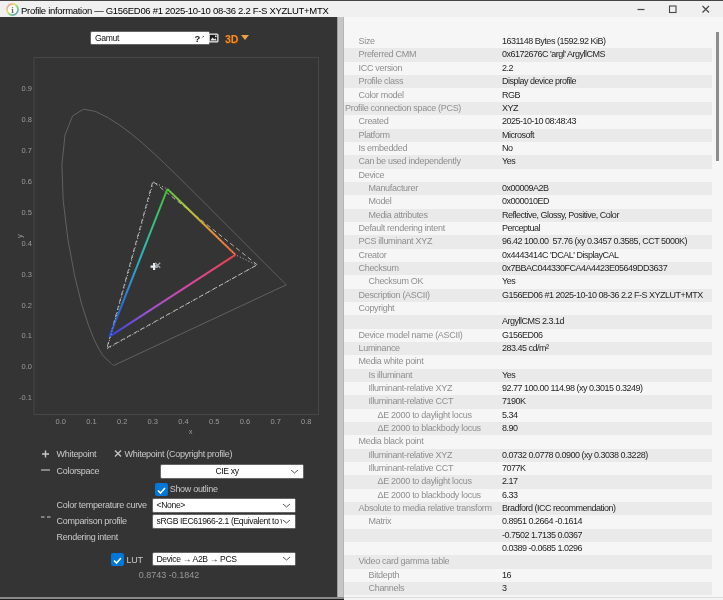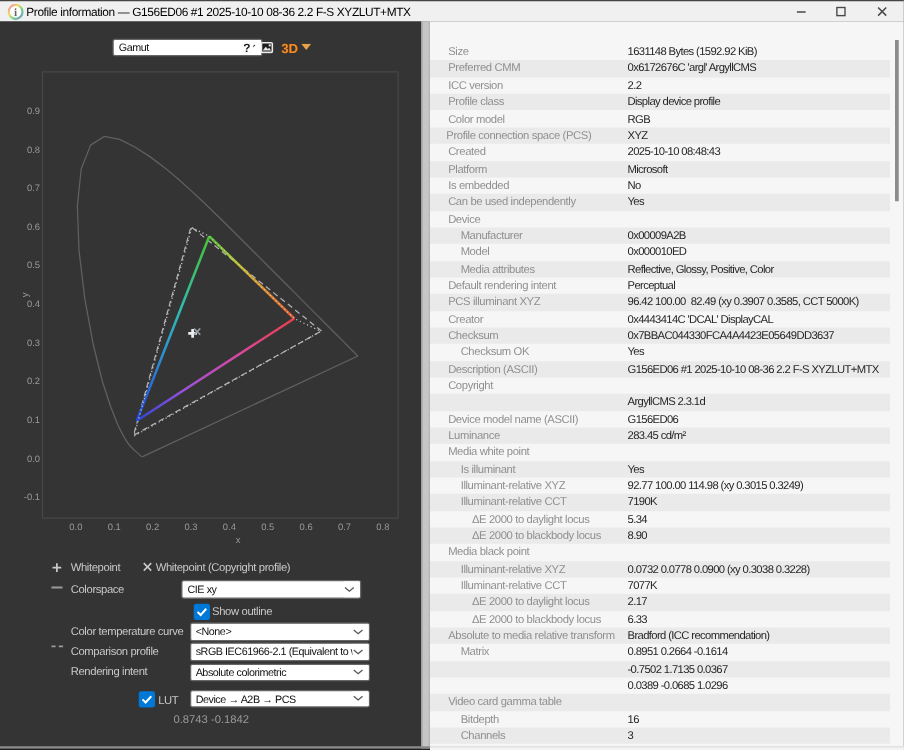--- a/index.html
+++ b/index.html
@@ -121,21 +121,21 @@
 <path d="M1 6 H8 M4.5 2.5 V9.5" stroke="#c9c9c9" stroke-width="1.4"></path>
 <path d="M74 2.5 L80 8.5 M80 2.5 L74 8.5" stroke="#c9c9c9" stroke-width="1.2"></path>
 </svg>
 <div class="dlab" style="left:56.6px;top:448.5px">Whitepoint</div>
 <div class="dlab" style="left:124.6px;top:448.5px">Whitepoint (Copyright profile)</div>
 
 <svg style="position:absolute;left:41px;top:466px" width="14" height="10">
       <path d="M0 4 H9" stroke="#9a9a9a" stroke-width="1.6"></path>
     </svg>
 <div class="dlab" style="left:56.6px;top:465.5px">Colorspace</div>
-<div class="combo" style="left:145px;top:464px;width:144px;height:14.5px;">CIE xy<span class="chev"><svg width="9" height="5">
+<div class="combo" style="left:160px;top:464px;width:144px;height:14.5px;text-align:center;">CIE xy<span class="chev"><svg width="9" height="5">
           <path d="M1 1 L4.5 4 L8 1" stroke="#555" stroke-width="1" fill="none"></path>
         </svg></span></div>
 
 <div class="cb" style="left:154.5px;top:482.5px"><svg width="13" height="13">
         <path d="M3 6.5 L5.5 9 L10 4" stroke="#fff" stroke-width="1.6" fill="none"></path>
       </svg></div>
 <div class="dlab" style="left:169.7px;top:484px">Show outline</div>
 
 <div class="dlab" style="left:56.6px;top:499.5px">Color temperature curve</div>
 <div class="combo" style="left:151.5px;top:498px;width:144px;height:14.5px;">&lt;None&gt;<span class="chev"><svg width="9" height="5">
@@ -144,23 +144,20 @@
 
 <svg style="position:absolute;left:41px;top:513px" width="14" height="10">
       <path d="M0 4 H3.5 M6 4 H9.5" stroke="#9a9a9a" stroke-width="1.4"></path>
     </svg>
 <div class="dlab" style="left:56.6px;top:515.5px">Comparison profile</div>
 <div class="combo" style="left:151.5px;top:514px;width:144px;height:14.5px;">sRGB IEC61966-2.1 (Equivalent to w<span class="chev"><svg width="9" height="5">
           <path d="M1 1 L4.5 4 L8 1" stroke="#555" stroke-width="1" fill="none"></path>
         </svg></span></div>
 
 <div class="dlab" style="left:56.6px;top:532px">Rendering intent</div>
-<div class="combo" style="left:151.5px;top:530.5px;width:144px;height:14.5px;">Absolute colorimetric<span class="chev"><svg width="9" height="5">
-          <path d="M1 1 L4.5 4 L8 1" stroke="#555" stroke-width="1" fill="none"></path>
-        </svg></span></div>
 
 <div class="cb" style="left:111px;top:553px"><svg width="13" height="13">
         <path d="M3 6.5 L5.5 9 L10 4" stroke="#fff" stroke-width="1.6" fill="none"></path>
       </svg></div>
 <div class="dlab" style="left:126.5px;top:554.5px">LUT</div>
 <div class="combo" style="left:151.5px;top:551.5px;width:144px;height:14.5px;">Device → A2B → PCS<span class="chev"><svg width="9" height="5">
           <path d="M1 1 L4.5 4 L8 1" stroke="#555" stroke-width="1" fill="none"></path>
         </svg></span></div>
 
 <div id="status">0.8743 -0.1842</div>
@@ -172,21 +169,21 @@
 <div class="lb" style="left:358.5px;top:48.4px">Preferred CMM</div>
 <div class="vl" style="top:48.4px">0x6172676C 'argl' ArgyllCMS</div>
 <div class="lb" style="left:358.5px;top:61.8px">ICC version</div>
 <div class="vl" style="top:61.8px">2.2</div>
 <div class="stripe" style="top:75.1px"></div>
 <div class="lb" style="left:358.5px;top:75.1px">Profile class</div>
 <div class="vl" style="top:75.1px">Display device profile</div>
 <div class="lb" style="left:358.5px;top:88.5px">Color model</div>
 <div class="vl" style="top:88.5px">RGB</div>
 <div class="stripe" style="top:101.8px"></div>
-<div class="lb" style="left:357px;top:101.8px">Profile connection space (PCS)</div>
+<div class="lb" style="left:345px;top:101.8px">Profile connection space (PCS)</div>
 <div class="vl" style="top:101.8px">XYZ</div>
 <div class="lb" style="left:358.5px;top:115.1px">Created</div>
 <div class="vl" style="top:115.1px">2025-10-10 08:48:43</div>
 <div class="stripe" style="top:128.5px"></div>
 <div class="lb" style="left:358.5px;top:128.5px">Platform</div>
 <div class="vl" style="top:128.5px">Microsoft</div>
 <div class="lb" style="left:358.5px;top:141.8px">Is embedded</div>
 <div class="vl" style="top:141.8px">No</div>
 <div class="stripe" style="top:155.2px"></div>
 <div class="lb" style="left:358.5px;top:155.2px">Can be used independently</div>
@@ -197,21 +194,21 @@
 <div class="vl" style="top:181.8px">0x00009A2B</div>
 <div class="lb" style="left:368.5px;top:195.2px">Model</div>
 <div class="vl" style="top:195.2px">0x000010ED</div>
 <div class="stripe" style="top:208.5px"></div>
 <div class="lb" style="left:368.5px;top:208.5px">Media attributes</div>
 <div class="vl" style="top:208.5px">Reflective, Glossy, Positive, Color</div>
 <div class="lb" style="left:358.5px;top:221.9px">Default rendering intent</div>
 <div class="vl" style="top:221.9px">Perceptual</div>
 <div class="stripe" style="top:235.2px"></div>
 <div class="lb" style="left:358.5px;top:235.2px">PCS illuminant XYZ</div>
-<div class="vl" style="top:235.2px">96.42 100.00  82.49 (xy 0.3907 0.3585, CCT 5000K)</div>
+<div class="vl" style="top:235.2px">96.42 100.00  57.76 (xy 0.3457 0.3585, CCT 5000K)</div>
 <div class="lb" style="left:358.5px;top:248.5px">Creator</div>
 <div class="vl" style="top:248.5px">0x4443414C 'DCAL' DisplayCAL</div>
 <div class="stripe" style="top:261.9px"></div>
 <div class="lb" style="left:358.5px;top:261.9px">Checksum</div>
 <div class="vl" style="top:261.9px">0x7BBAC044330FCA4A4423E05649DD3637</div>
 <div class="lb" style="left:368.5px;top:275.2px">Checksum OK</div>
 <div class="vl" style="top:275.2px">Yes</div>
 <div class="stripe" style="top:288.6px"></div>
 <div class="lb" style="left:358.5px;top:288.6px">Description (ASCII)</div>
 <div class="vl" style="top:288.6px">G156ED06 #1 2025-10-10 08-36 2.2 F-S XYZLUT+MTX</div>

